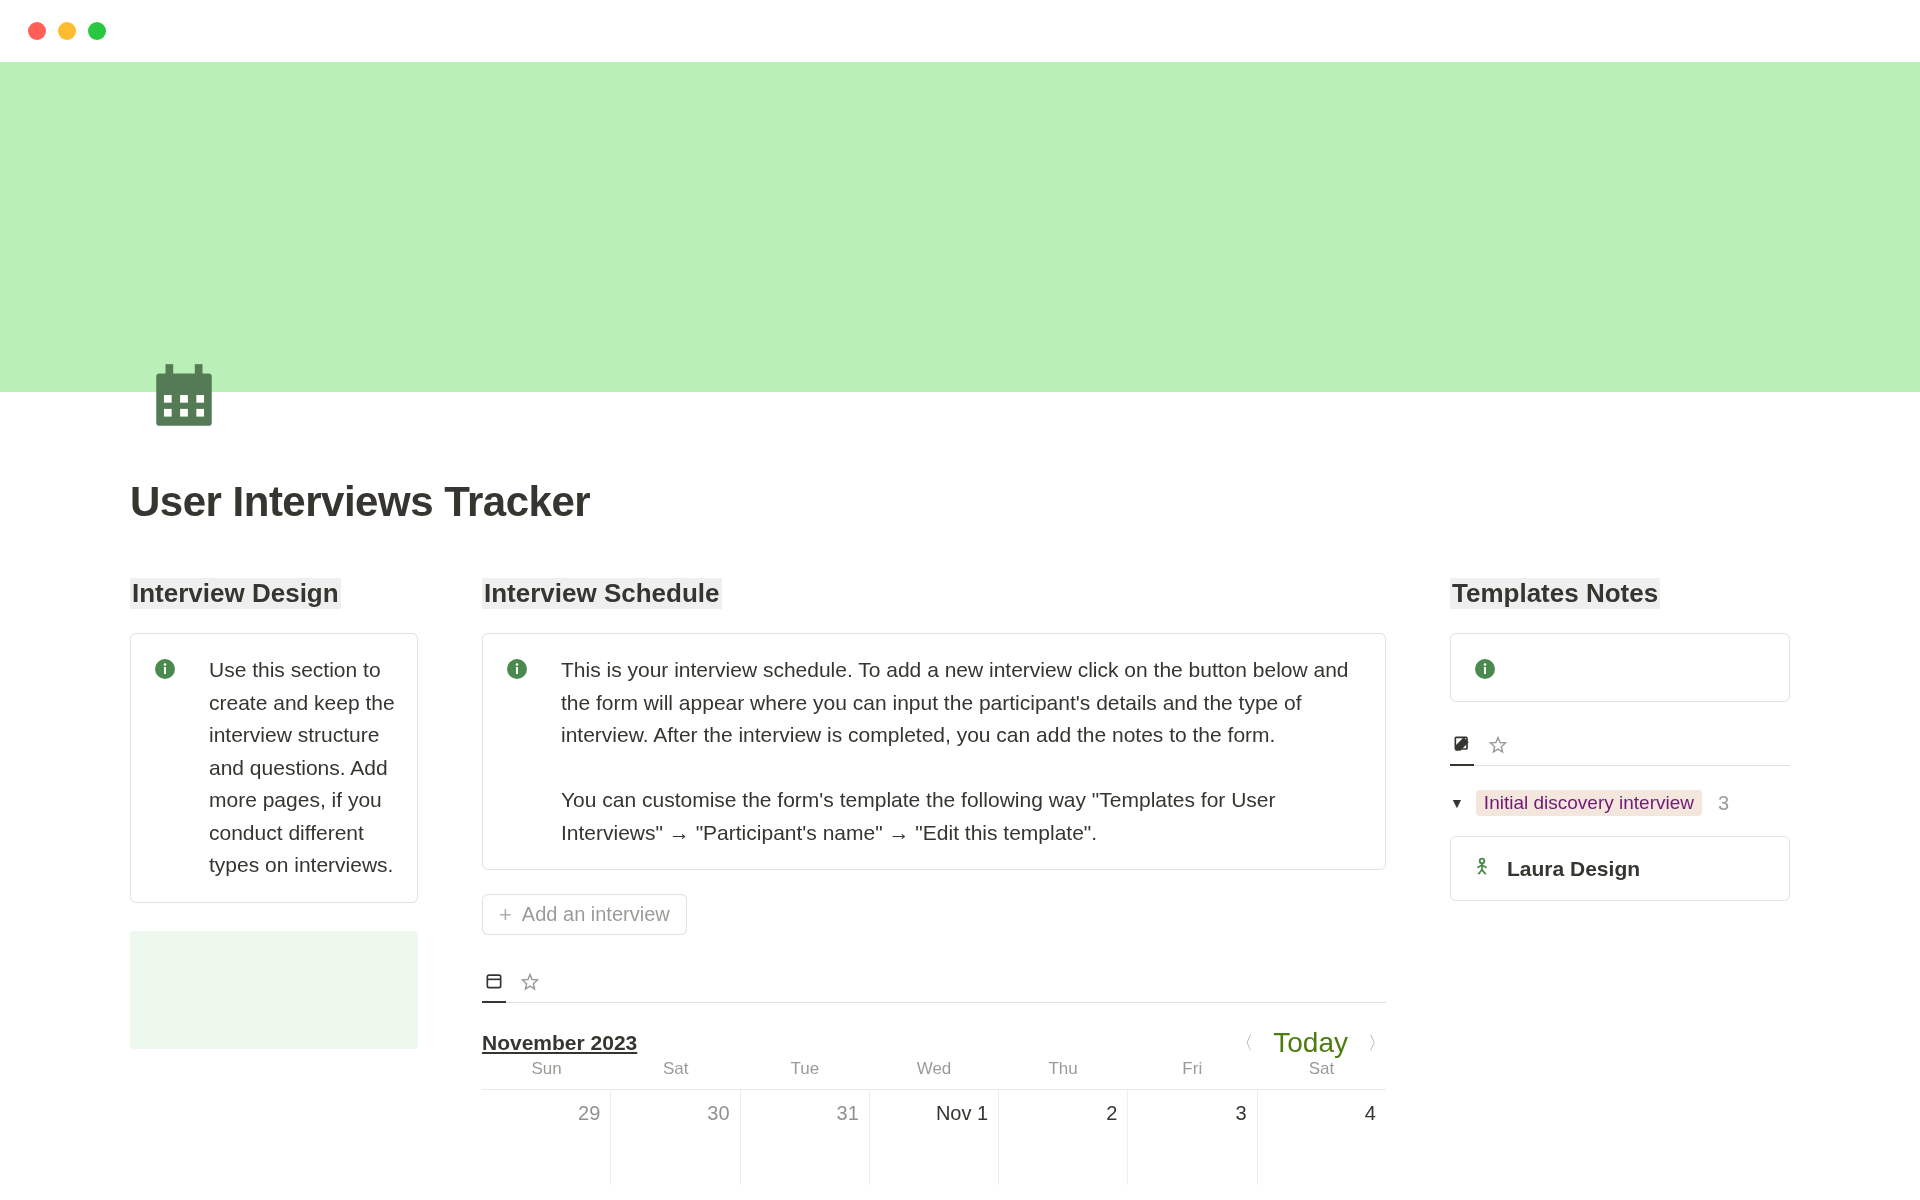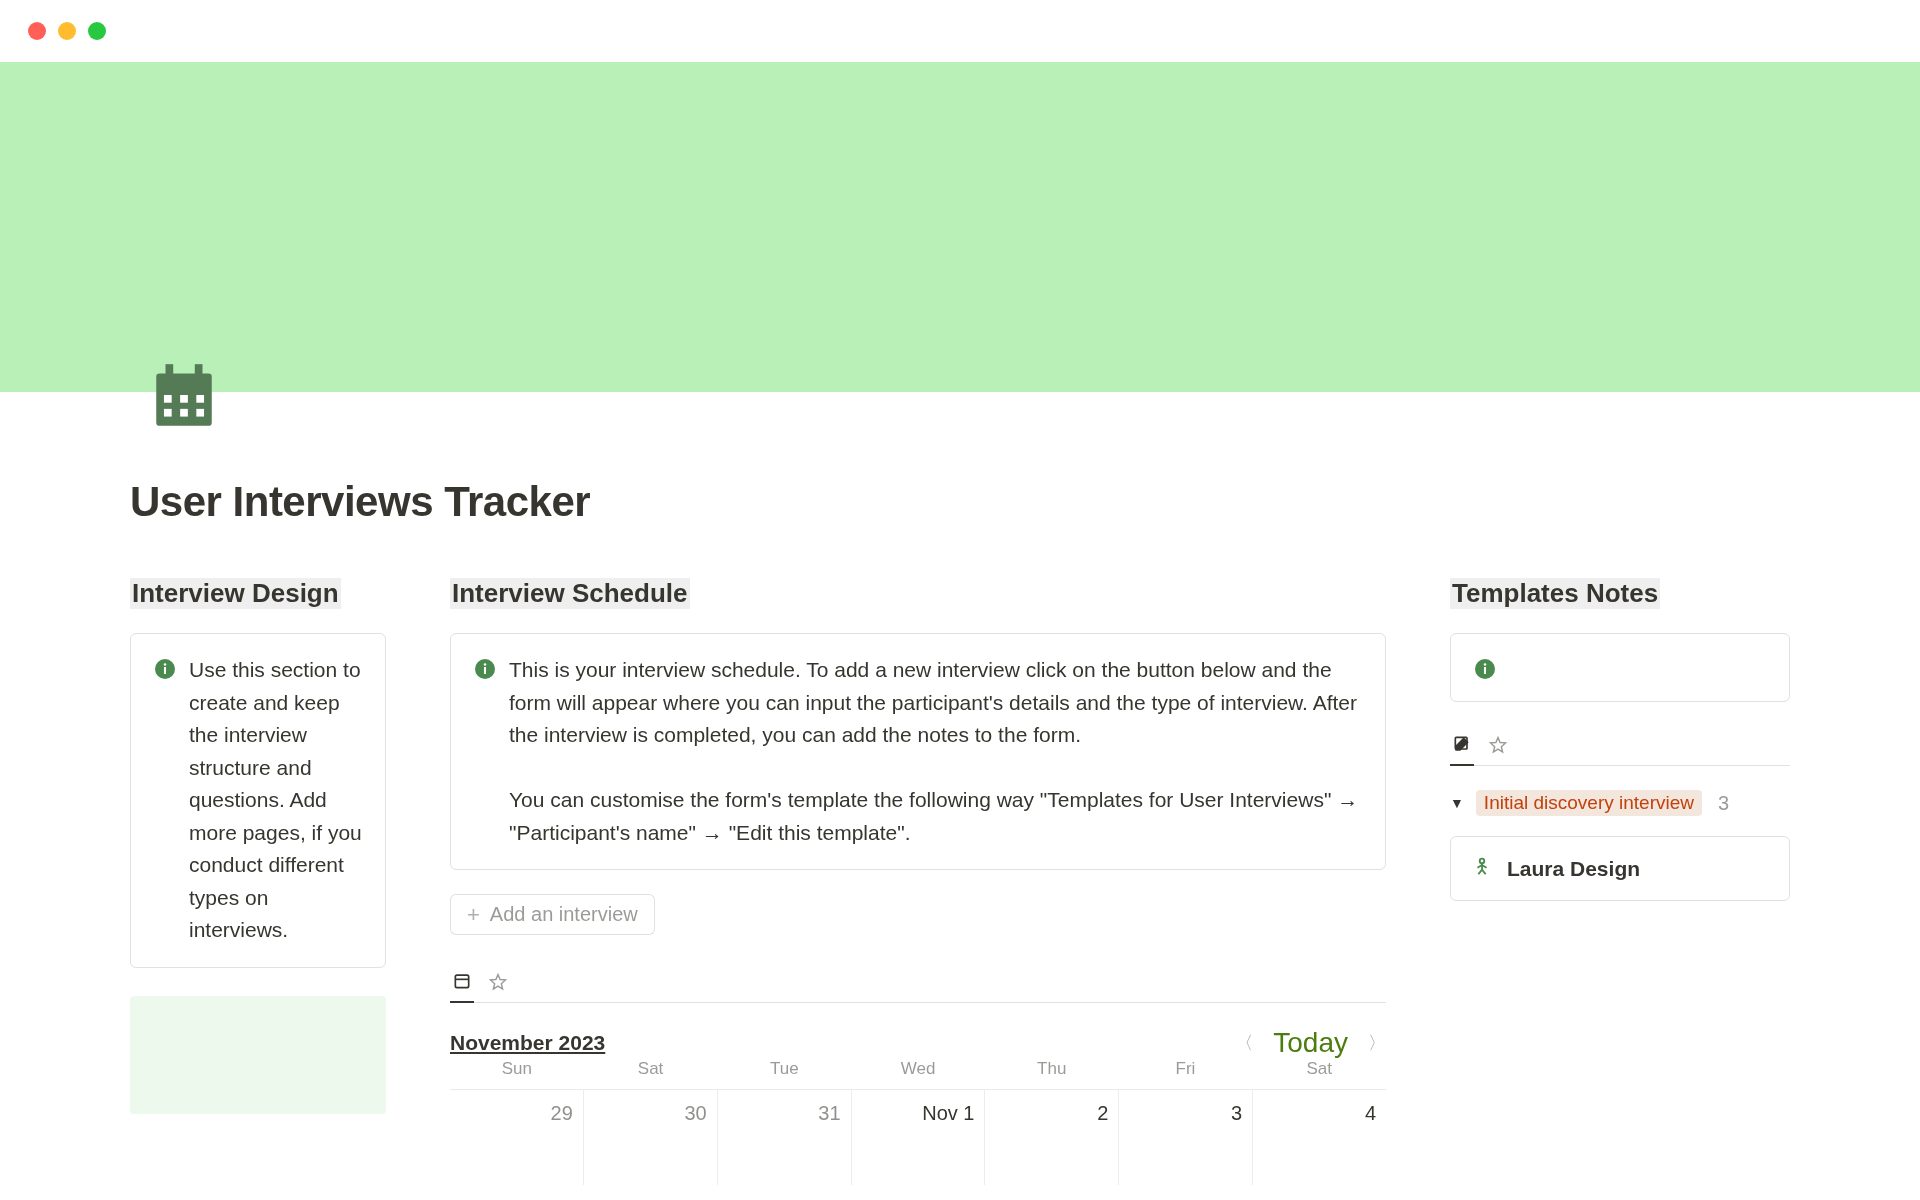--- a/index.html
+++ b/index.html
@@ -41,37 +41,37 @@
       font-size: 42px;
       font-weight: 700;
       letter-spacing: -0.5px;
       margin-bottom: 52px;
     }
     .columns {
       display: flex;
       gap: 64px;
       align-items: flex-start;
     }
-    .col-design { width: 256px; flex-shrink: 0; }
+    .col-design { width: 288px; flex-shrink: 0; }
     .col-schedule { flex: 1; min-width: 0; }
     .col-notes { width: 340px; flex-shrink: 0; }
     .section-heading {
       background: rgba(55,53,47,0.08);
       font-size: 26px;
       font-weight: 600;
       display: inline-block;
       padding: 0 2px;
       margin-bottom: 24px;
     }
     .callout {
       border: 1px solid rgba(55,53,47,0.15);
       border-radius: 6px;
       padding: 20px 22px;
       display: flex;
-      gap: 12px;
+      gap: 32px;
       font-size: 21px;
       line-height: 1.55;
       color: #37352f;
     }
     .callout-icon {
       flex-shrink: 0;
       width: 24px;
       height: 24px;
       margin-top: 3px;
     }
@@ -188,21 +188,21 @@
       align-items: center;
       gap: 12px;
       font-size: 20px;
     }
     .disclosure {
       font-size: 14px;
       cursor: pointer;
     }
     .group-tag {
       background: #f3e6dd;
-      color: #c2410c;
+      color: #701a75;
       padding: 2px 8px;
       border-radius: 4px;
       font-size: 19px;
     }
     .group-count { color: rgba(55,53,47,0.5); margin-left: 4px; }
     .note-item {
       margin-top: 20px;
       border: 1px solid rgba(55,53,47,0.15);
       border-radius: 6px;
       padding: 18px 20px;

